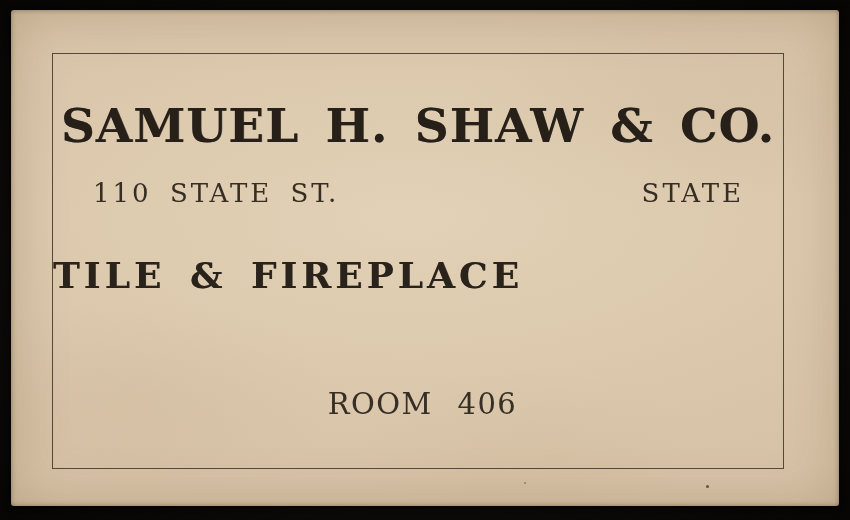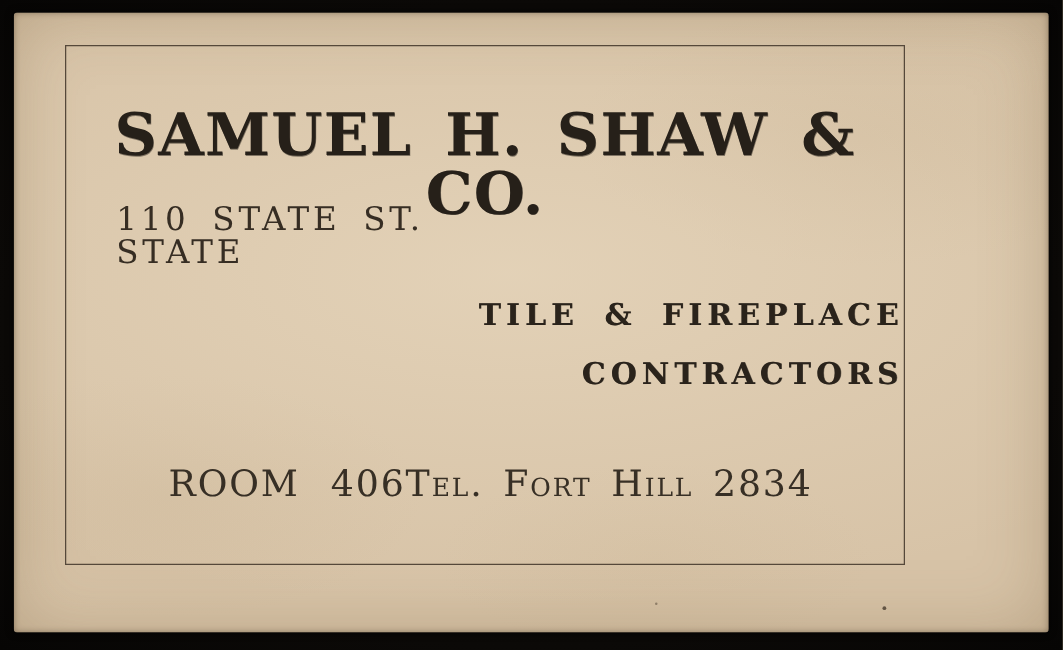--- a/index.html
+++ b/index.html
@@ -35,22 +35,22 @@
       #d7c3a7;
     box-shadow:
       inset 0 0 55px rgba(110, 85, 52, 0.28),
       inset 0 0 5px rgba(50, 38, 24, 0.45),
       0 0 6px rgba(0,0,0,0.8);
   }
 
   .frame {
     position: absolute;
     left: 41px;
-    top: 26px;
-    width: 672px;
+    top: 43px;
+    width: 732px;
     height: 416px;
     border: 1px solid #55483a;
     box-sizing: border-box;
     text-decoration: underline;
   }
 
   .company {
     position: absolute;
     top: 48px;
     left: 0;
@@ -72,29 +72,28 @@
     left: 0;
     right: 0;
     padding: 0 39px 0 40px;
     display: flex;
     justify-content: space-between;
     font-size: 26px;
     line-height: 1;
     letter-spacing: 3px;
     word-spacing: 7px;
     color: #362d23;
-    flex-direction: column;
   }
 
   .trade-line1, .trade-line2 {
     position: absolute;
     left: 0;
     right: 0;
-    text-align: right;
-    font-size: 24px;
+    text-align: left;
+    font-size: 36px;
     line-height: 1;
     font-weight: bold;
     letter-spacing: 4px;
     word-spacing: 8px;
     color: #2a231b;
     text-shadow: 0.3px 0.3px 0 rgba(42,35,27,0.5);
   }
   .trade-line1 { top: 203px; }
   .trade-line2 { top: 250px; }
 
@@ -139,25 +138,23 @@
     <div class="frame">
 
       <h1 class="company">SAMUEL H. SHAW &amp; CO.</h1>
 
       <div class="addr-row">
         <span class="street">110 STATE ST.</span>
         <span class="city">STATE</span>
       </div>
 
       <div class="trade-line1">TILE &amp; FIREPLACE</div>
-      <div class="trade-line2">CONTRACTORS</div>
 
       <div class="bottom-row">
         <span class="room">ROOM 406</span>
-        <span class="telephone">Tel. Fort Hill 2834</span>
       </div>
 
     </div>
 
     <div class="speck speck-1"></div>
     <div class="speck speck-2"></div>
   </div>
 </div>
 
 </body></html>

